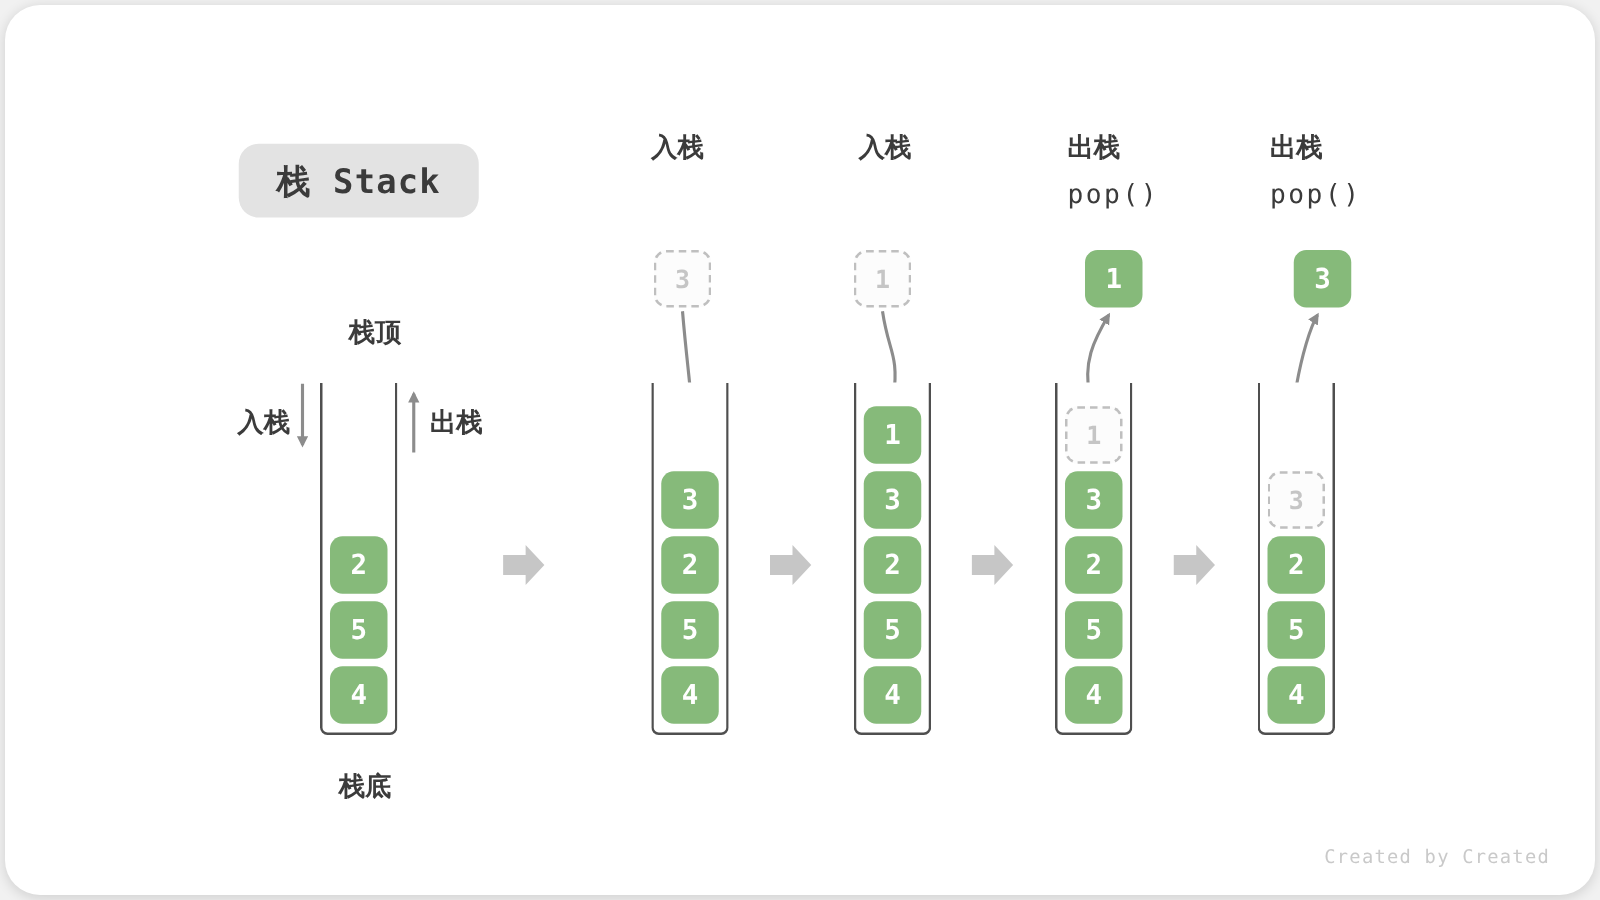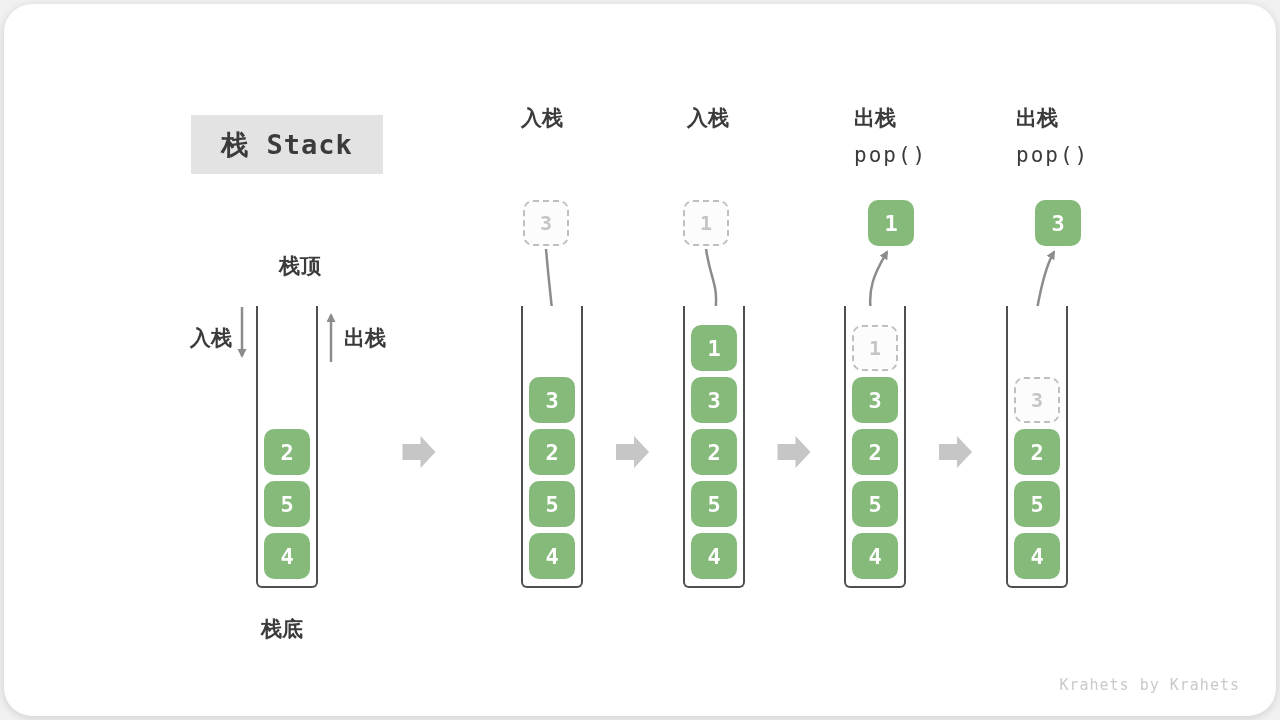--- a/index.html
+++ b/index.html
@@ -1,20 +1,20 @@
 <!DOCTYPE html>
 <html style="--box_green: #86ba7a; --accent_green: #58a346; --text_dark: #3b3b3b; --ghost_border: #bfbfbf; --ghost_text: #c5c5c5; --arrow_gray: #8c8c8c; --block_arrow: #c6c6c6; --title_bg: #e3e3e3; --wall: #4f4f4f; --footer_text: #c9c9c9;"><head>
 <meta charset="utf-8">
 <style>
   html,body{margin:0;padding:0;width:1280px;height:720px;overflow:hidden;
     background:#f1f1f1;font-family:"DejaVu Sans","Liberation Sans",sans-serif;}
   .card{position:absolute;left:4px;top:4px;width:1272px;height:712px;
     background:#ffffff;border-radius:28px;box-shadow:0 2px 10px rgba(0,0,0,0.14);}
   .title-box{position:absolute;left:187px;top:111px;width:192px;height:59px;
-    background:var(--title_bg,#e3e3e3);border-radius:0;display:flex;
+    background:var(--title_bg,#e3e3e3);border-radius:16px;display:flex;
     align-items:center;justify-content:center;
     font-family:"DejaVu Sans Mono","Liberation Mono",monospace;
     font-size:27px;font-weight:bold;color:var(--text_dark,#3b3b3b);letter-spacing:1px;}
   .cn-label{position:absolute;font-size:21px;font-weight:bold;
     color:var(--text_dark,#3b3b3b);white-space:nowrap;}
   .well{position:absolute;width:62px;height:282px;box-sizing:border-box;
     border-left:2px solid var(--wall,#4f4f4f);
     border-right:2px solid var(--wall,#4f4f4f);
     border-bottom:2px solid var(--wall,#4f4f4f);
     border-bottom-left-radius:6px;border-bottom-right-radius:6px;background:#fff;}
@@ -40,21 +40,21 @@
 </head>
 <body>
 
 <div class="card">
 
   <div class="title-box">
     <span>栈 Stack</span>
   </div>
 
   <div class="cn-label" style="left:270px;top:248px;width:52px;text-align:center;">栈顶</div>
-  <div class="cn-label" style="left:257px;top:611px;width:52px;text-align:left;">栈底</div>
+  <div class="cn-label" style="left:257px;top:611px;width:52px;text-align:right;">栈底</div>
   <div class="cn-label" style="left:128px;top:320px;width:100px;text-align:right;">入栈</div>
   <div class="cn-label" style="left:340px;top:320px;">出栈</div>
 
   <svg class="overlay">
     <defs>
       <marker id="ah" markerWidth="10" markerHeight="10" refX="7" refY="4.5" orient="auto" markerUnits="userSpaceOnUse">
         <polygon points="0,0 9,4.5 0,9" fill="#8c8c8c"></polygon>
       </marker>
     </defs>
     <g id="static-arrows">
@@ -113,14 +113,14 @@
         <span class="code"><span>pop()</span></span>
       </div>
       <div class="cell" style="left: 1031px; top: 196px;">3</div>
       <div class="well" style="left: 1002px; top: 302px;"></div>
       <div class="cell ghost" style="left: 1010px; top: 373px;">3</div>
       <div class="cell" style="left: 1010px; top: 425px;">2</div>
       <div class="cell" style="left: 1010px; top: 477px;">5</div>
       <div class="cell" style="left: 1010px; top: 529px;">4</div>
     </div>
 
-  <div class="footer">Krahets by Krahets</div>
+  <div class="footer">Created by Created</div>
 </div>
 
 </body></html>

